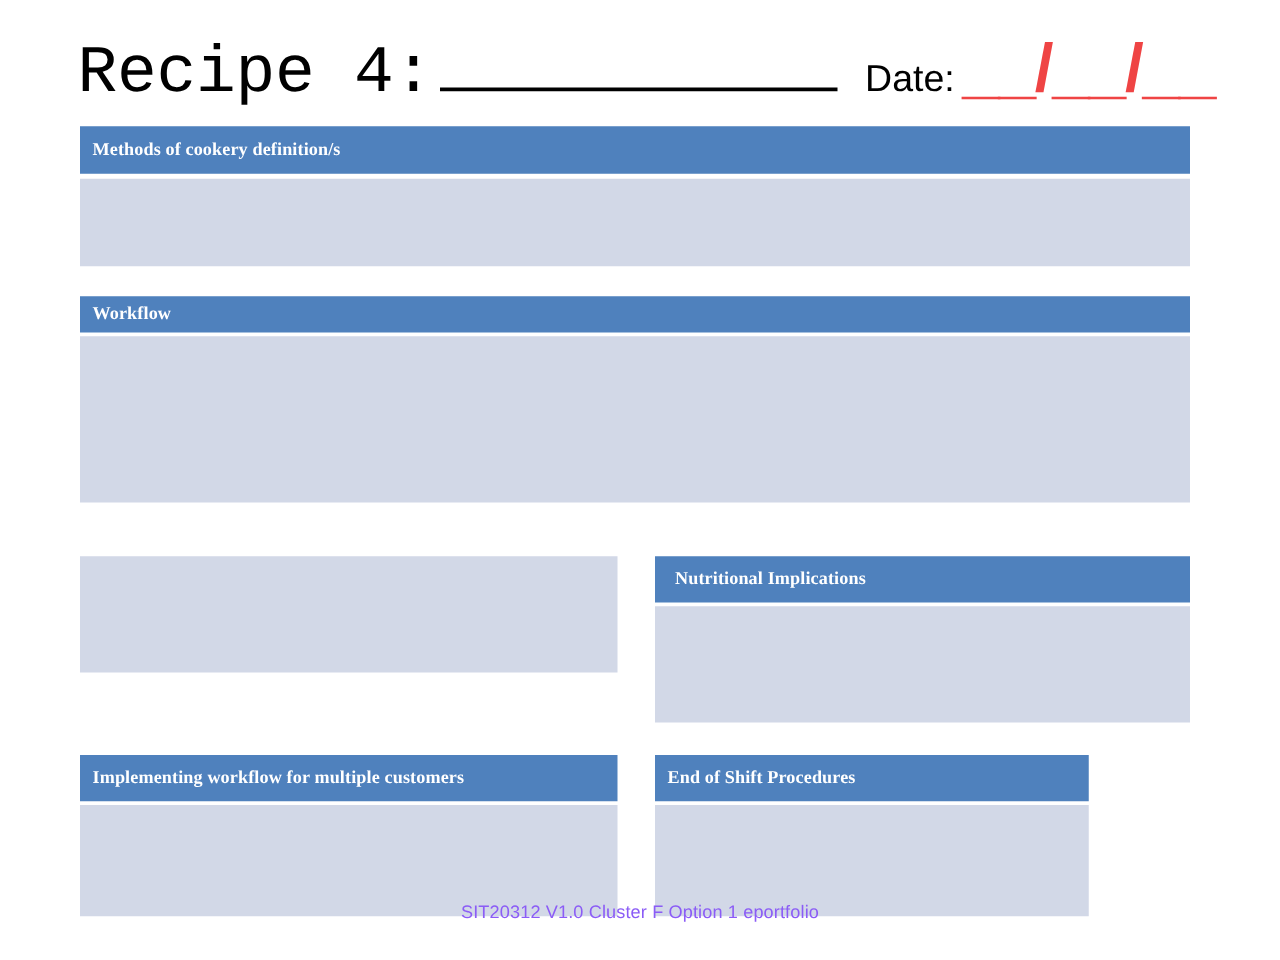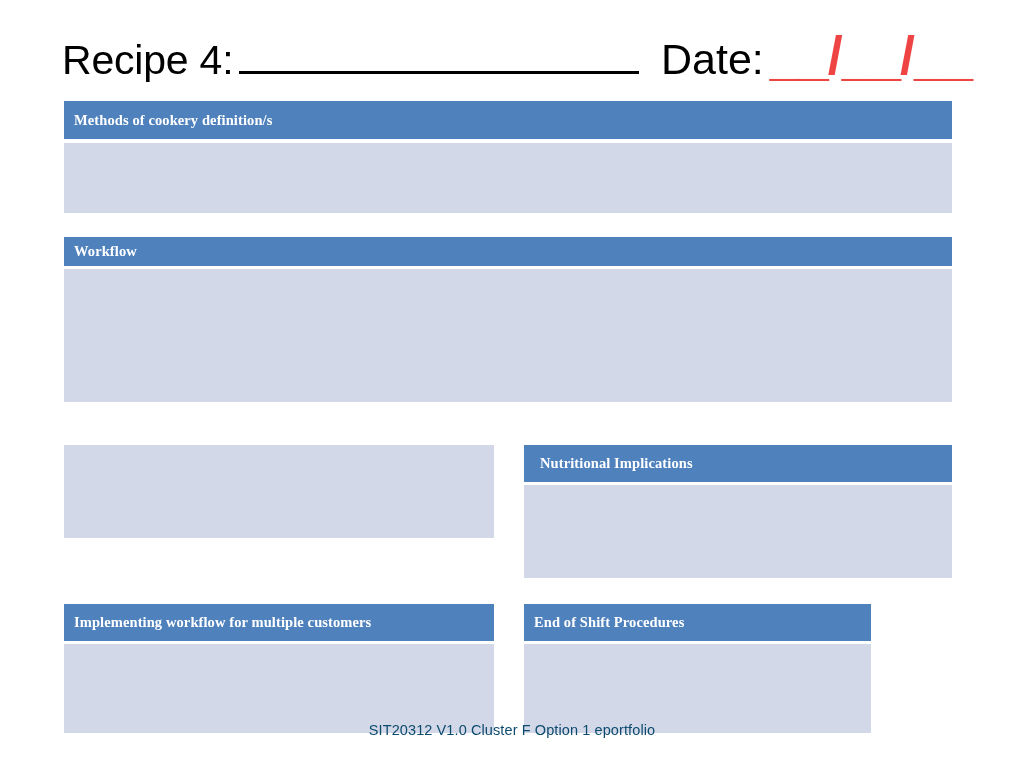--- a/index.html
+++ b/index.html
@@ -27,37 +27,37 @@
     position: absolute;
     left: 62px;
     top: 28px;
     width: 910px;
     height: 58px;
     display: flex;
     align-items: baseline;
     white-space: nowrap;
   }
   .title-text {
-    font-family: Liberation Sans, sans-serif;
-    font-size: 41px;
+    font-family: Liberation Mono, monospace;
+    font-size: 53px;
     font-weight: 400;
     color: #000000;
     line-height: 1;
     letter-spacing: -0.2px;
   }
   .title-blank {
     display: inline-block;
     border-bottom: 3px solid #000000;
     height: 30px;
     margin: 0 0 0 6px;
   }
   .blank-long { width: 440px; }
   .date-label {
     font-family: "Liberation Sans", sans-serif;
-    font-size: 43px;
+    font-size: 30px;
     font-weight: 400;
     color: #000000;
     line-height: 1;
     margin-left: 22px;
   }
   .date-blanks {
     font-family: "Liberation Sans", sans-serif;
     font-size: 54px;
     font-weight: 700;
     color: #ef4444;
@@ -114,21 +114,21 @@
 
   
   .footer {
     position: absolute;
     left: 0;
     top: 722px;
     width: 1024px;
     text-align: center;
     font-family: "Liberation Sans", sans-serif;
     font-size: 14.5px;
-    color: #0c4a6e;
+    color: #8b5cf6;
     letter-spacing: 0.1px;
   }
 </style>
 </head>
 <body>
 
 <div class="slide">
 
   <div class="title-row">
     <span class="title-text">Recipe 4:</span>

